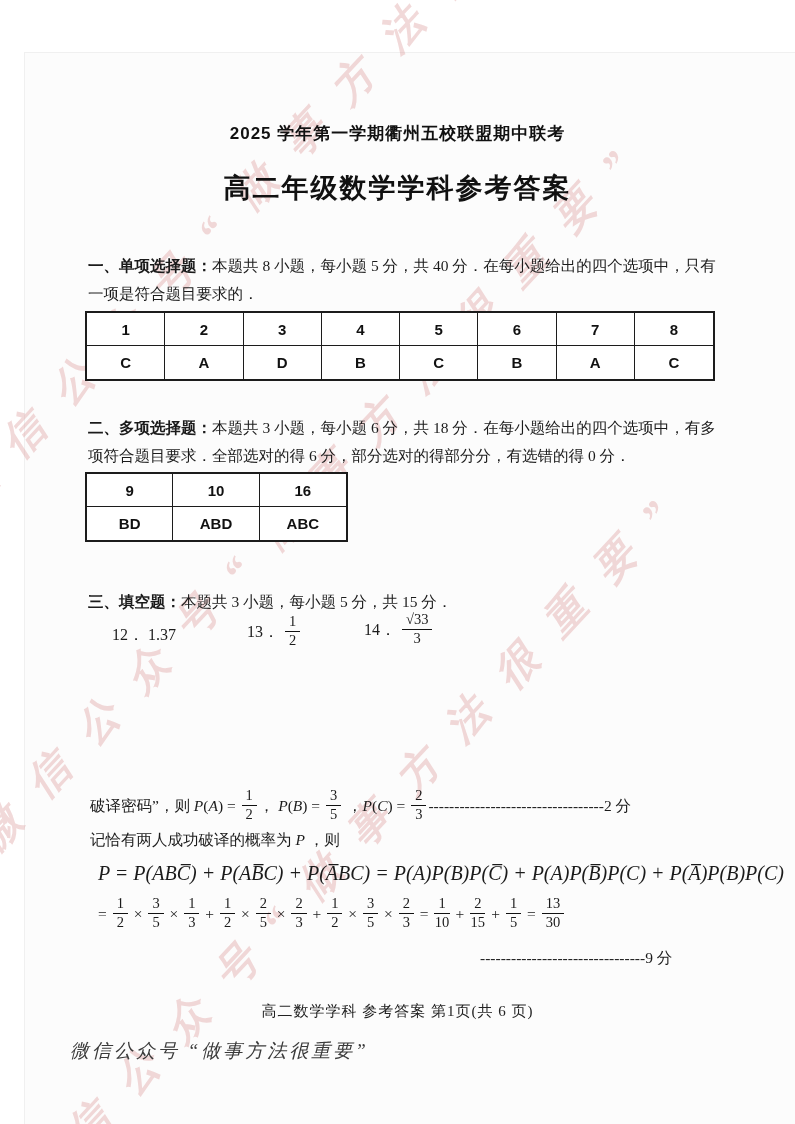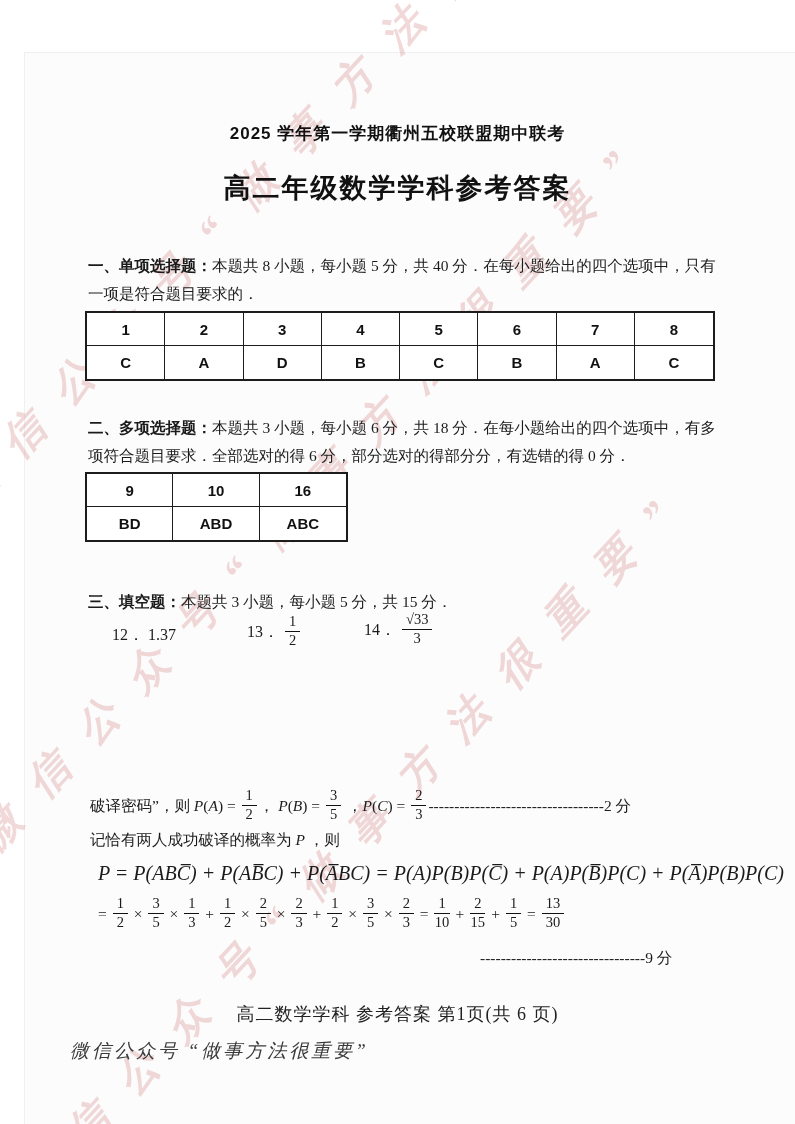--- a/index.html
+++ b/index.html
@@ -41,21 +41,21 @@
   .mi { font-family:"Liberation Serif", serif; font-style:italic; }
   .frac {
     display:inline-block; vertical-align:middle; position:relative; top:-2px;
     text-align:center; font-family:"Liberation Serif", serif; font-style:normal;
     margin:0 2px; font-size:14.5px;
   }
   .frac .num { display:block; padding:0 4px 1px; border-bottom:1.4px solid #111; line-height:1.1; }
   .frac .den { display:block; padding-top:1px; line-height:1.1; }
   .fill { position:absolute; font-size:16px; }
   #footer { position:absolute; top:1002px; width:795px; text-align:center;
-            font-size:18px; letter-spacing:1px; color:#222; }
+            font-size:15px; letter-spacing:1px; color:#222; }
   #wechat-note { position:absolute; left:70px; top:1038px; font-size:19px;
                  font-style:italic; letter-spacing:3px; color:#3a3a3a; }
 </style>
 </head>
 <body>
 
 <div id="page">
   <div id="scan-bg"></div>
 
   <div class="wm" style="left:-40px; top:475px;">微信公众号“做事方法很重要”</div>

